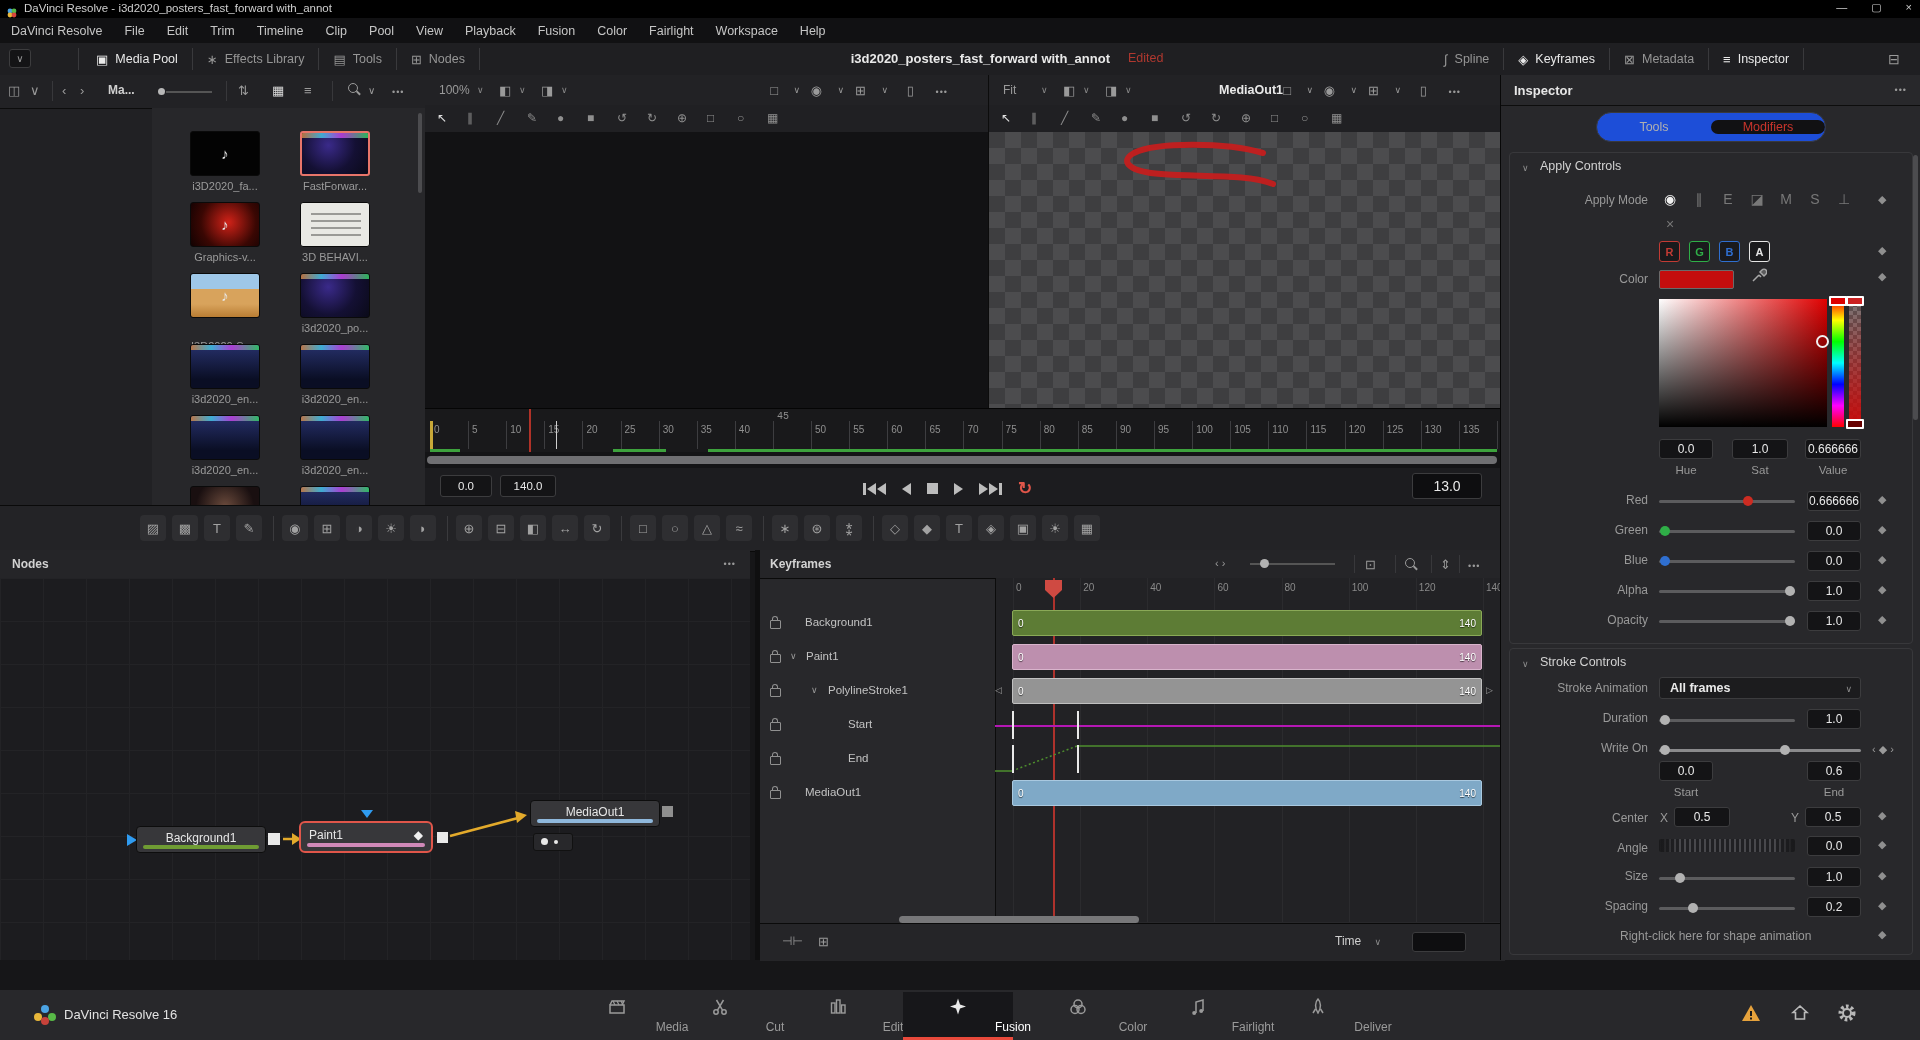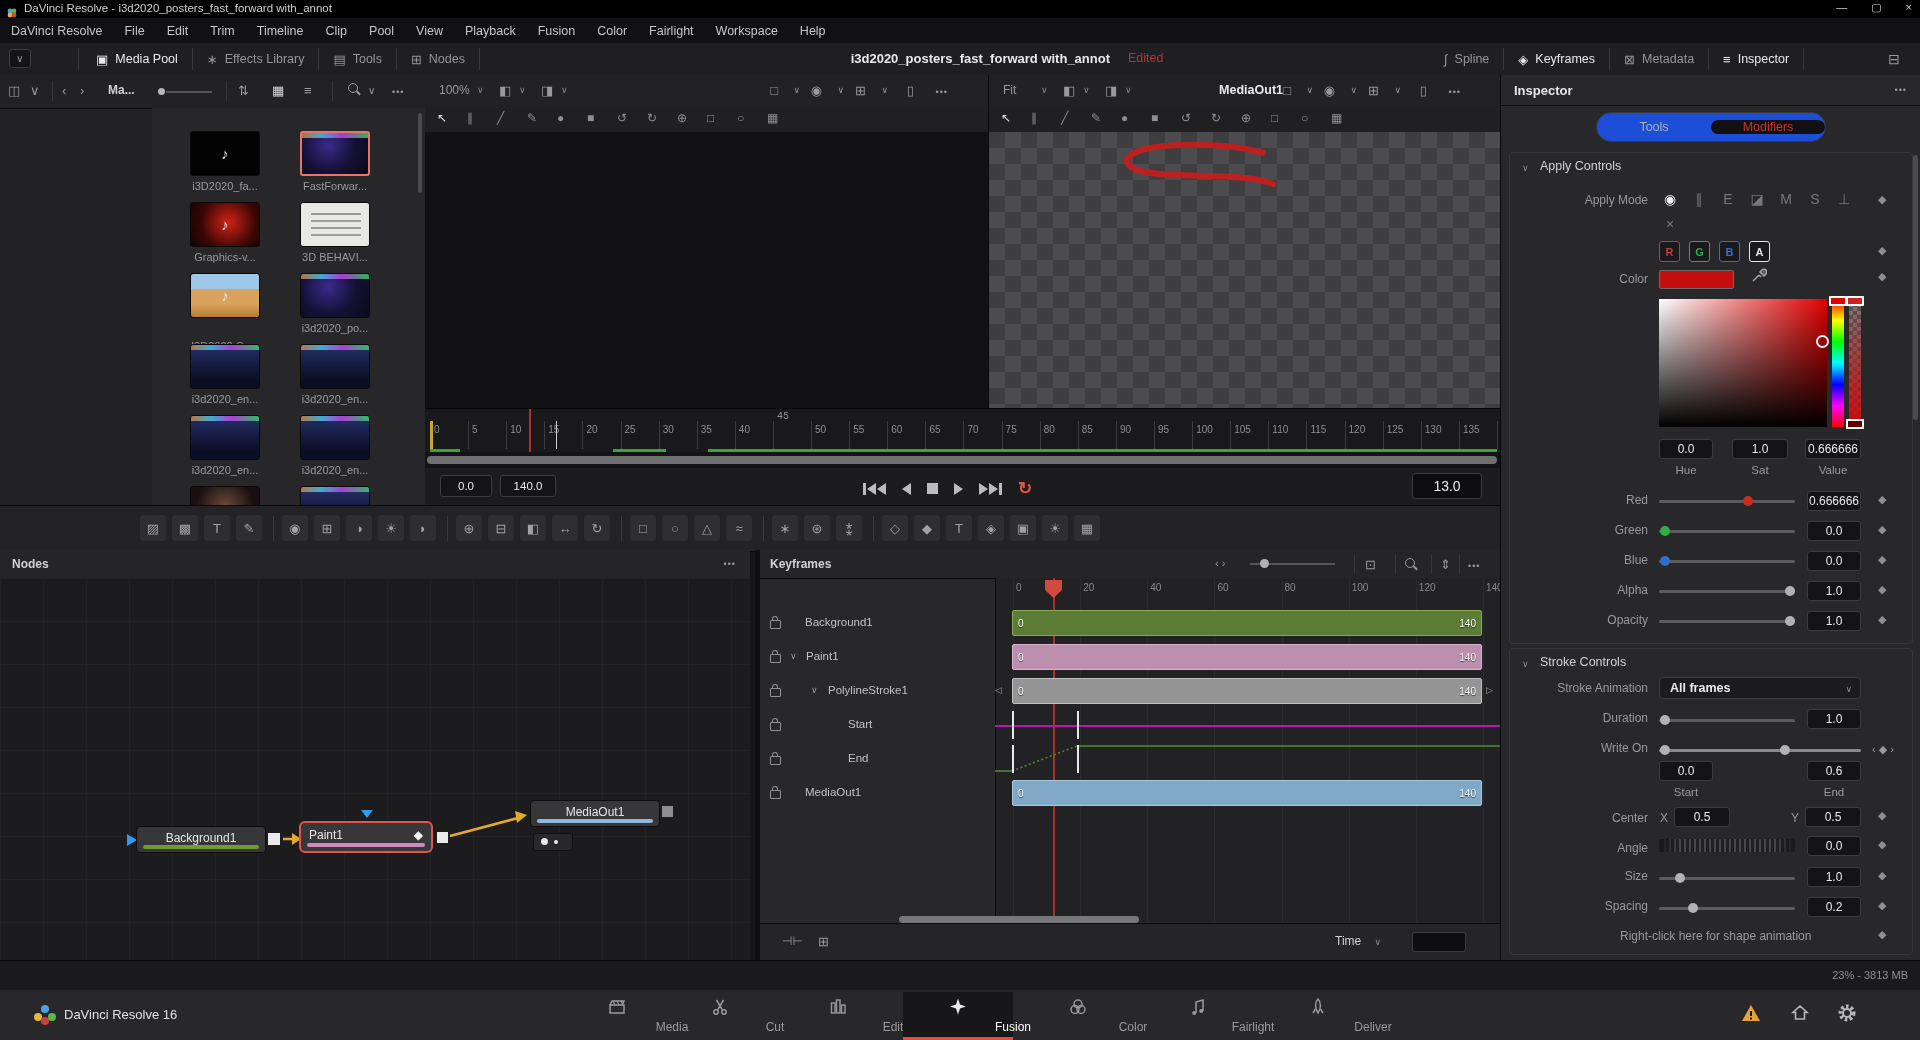--- a/index.html
+++ b/index.html
@@ -685,23 +685,20 @@
       <span class="knob" id="spacing-knob" style="top: 254px; background: rgb(178, 178, 178); left: 177.5px;"></span>
       <span class="abs box" style="left:297px;top:248px;width:54px;height:20px;">0.2</span>
       <span class="kfd" style="left:368px;top:250px;">◆</span>
 
       <span class="abs lbl" style="left:110px;top:280px;font-size:12px;">Right-click here for shape animation</span>
       <span class="kfd" style="left:368px;top:279px;">◆</span>
     </div>
     <div class="abs" style="left:412px;top:80px;width:5px;height:265px;background:#4c4c4f;border-radius:3px;"></div>
   </div>
 
-  <div class="abs" style="left:0;top:960px;width:1920px;height:30px;background:#1a1a1c;border-top:1px solid #060606;">
-    <span class="abs" style="right:12px;top:8px;font-size:11px;color:#8f8f8f;">23% - 3813 MB</span>
-  </div>
 
   <div class="abs" id="bottombar" style="left:0;top:990px;width:1920px;height:50px;background:#28282b;">
     <span class="abs" style="left:33px;top:14px;">
       <svg width="24" height="22">
           <circle cx="12" cy="5" r="4" fill="#4ba3e3"></circle>
           <circle cx="5" cy="13" r="4" fill="#e8b73a"></circle>
           <circle cx="19" cy="13" r="4" fill="#58b947"></circle>
           <circle cx="12" cy="17" r="4" fill="#d8453c" fill-opacity="0.9"></circle>
         </svg>
     </span>

